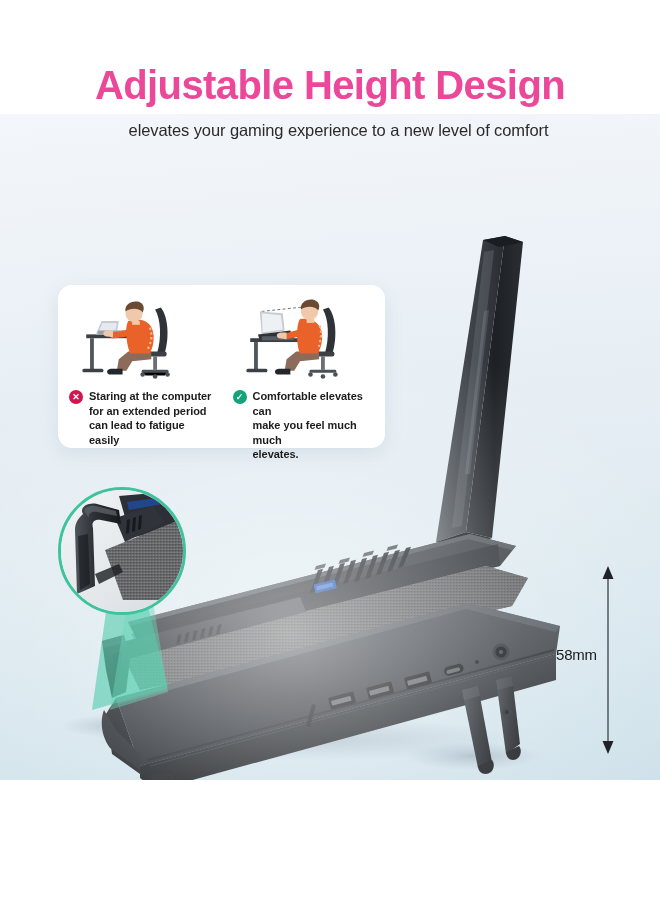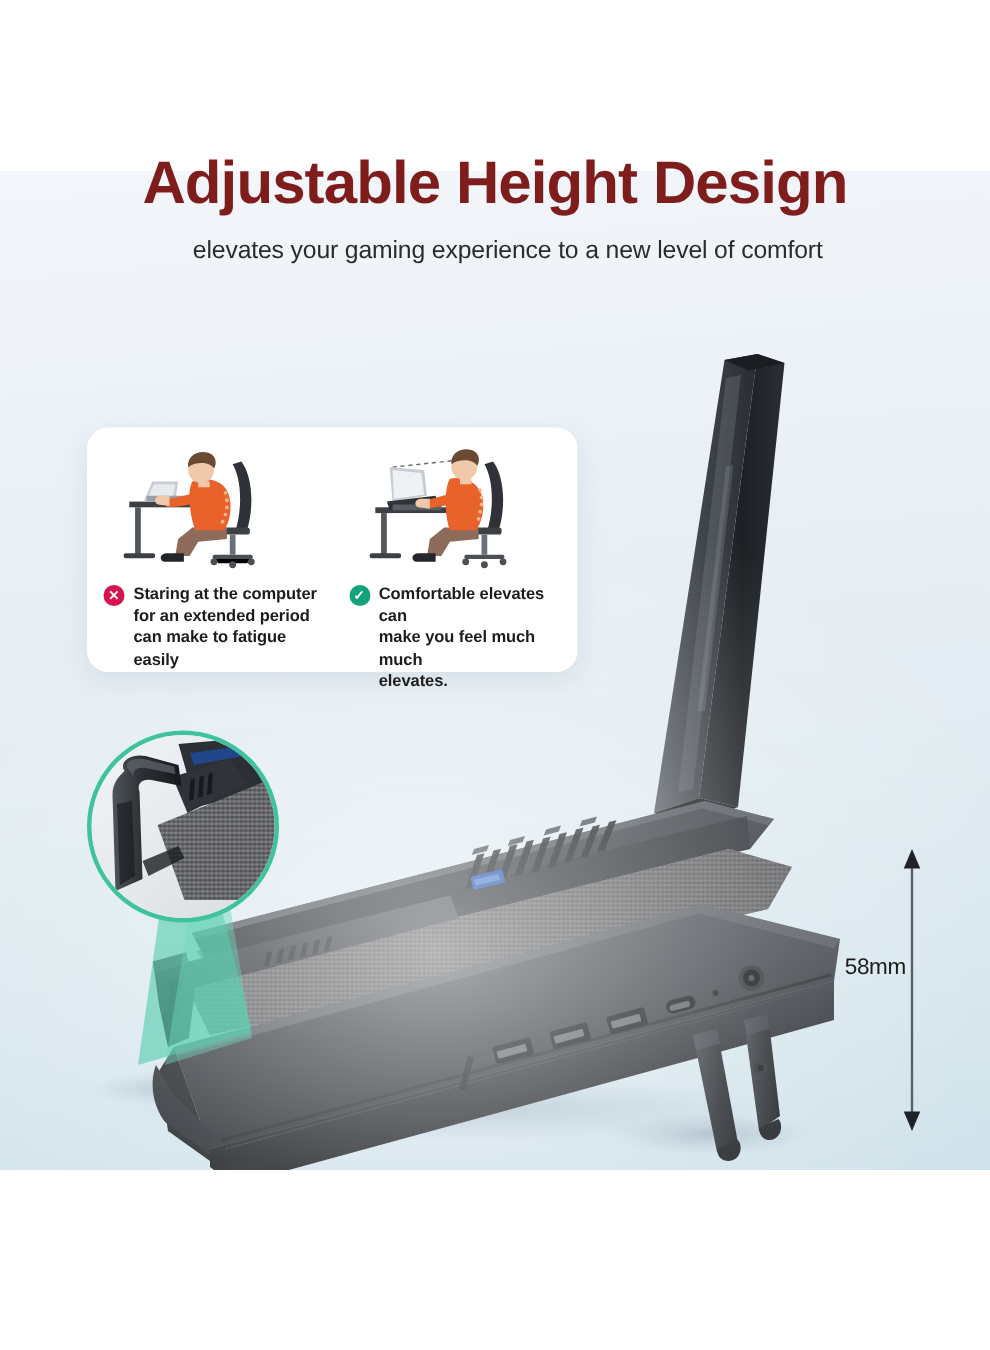--- a/index.html
+++ b/index.html
@@ -51,25 +51,25 @@
   #headings {
     position: absolute;
     left: 0;
     top: 0;
     width: 660px;
     text-align: center;
     z-index: 40;
   }
   #title {
     margin: 0;
-    padding-top: 101px;
+    padding-top: 64px;
     font-size: 40px;
     font-weight: 700;
     letter-spacing: -0.6px;
-    color: #7f1d1d;
+    color: #ec4899;
     line-height: 1.08;
   }
   #subtitle {
     margin: 0;
     padding-top: 14px;
     font-size: 16.5px;
     font-weight: 400;
     color: #2b2b2b;
     letter-spacing: -0.1px;
     padding-left: 17px;
@@ -139,23 +139,23 @@
     position: absolute;
     left: 556px;
     top: 560px;
     width: 100px;
     height: 200px;
     z-index: 35;
   }
   #dim-label {
     position: absolute;
     left: 0;
-    top: 76px;
+    top: 86px;
     width: 48px;
-    text-align: right;
+    text-align: left;
     font-size: 15px;
     color: #1a1a1a;
     letter-spacing: -0.2px;
   }
 
   
   #magnifier {
     position: absolute;
     left: 58px;
     top: 487px;
@@ -477,21 +477,21 @@
         <path d="M59,16 C58,8 66,4 73,6 C79,8 79,14 77,17 C74,12 64,12 59,16 Z" fill="#6b4a33"></path>
 
         <path d="M66,26 L74,26 L74,30 L66,30 Z" fill="#f0c9ab"></path>
       </svg>
     </div>
     <div class="cap">
       <span class="cap-badge bad">✕</span>
       <span class="cap-text">
         <span>Staring at the computer</span><br>
         <span>for an extended period</span><br>
-        <span>can make to fatigue easily</span>
+        <span>can lead to fatigue easily</span>
       </span>
     </div>
   </div>
 
   <div class="compare-col">
     <div class="scene">
       <svg width="100%" height="100%" viewBox="0 0 150 98" preserveAspectRatio="xMidYMid meet">
 
         <path d="M30,16 L86,10" stroke="#6b7077" stroke-width="1" stroke-dasharray="3 2.5" fill="none"></path>
 

